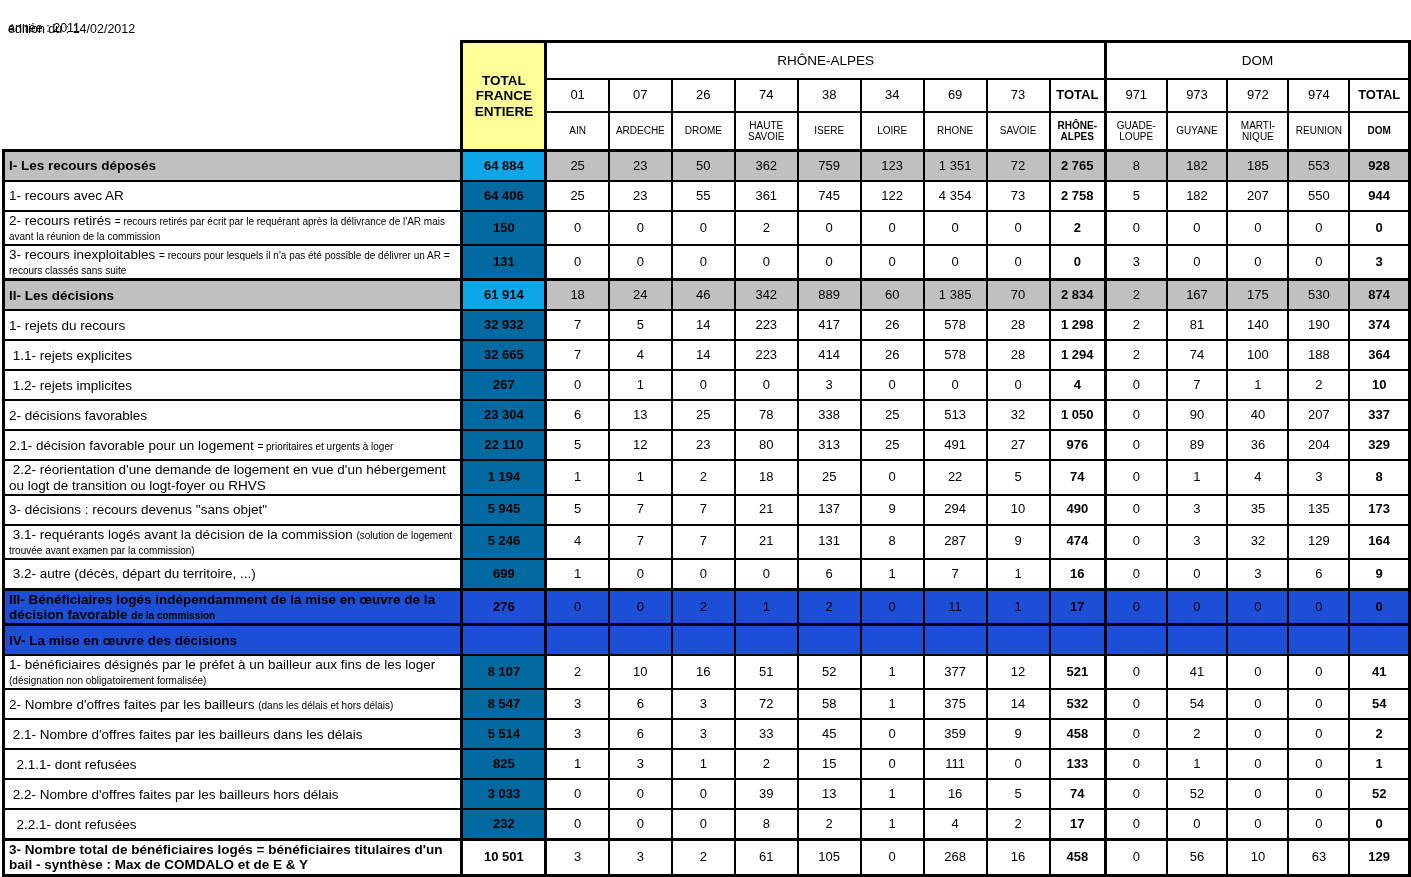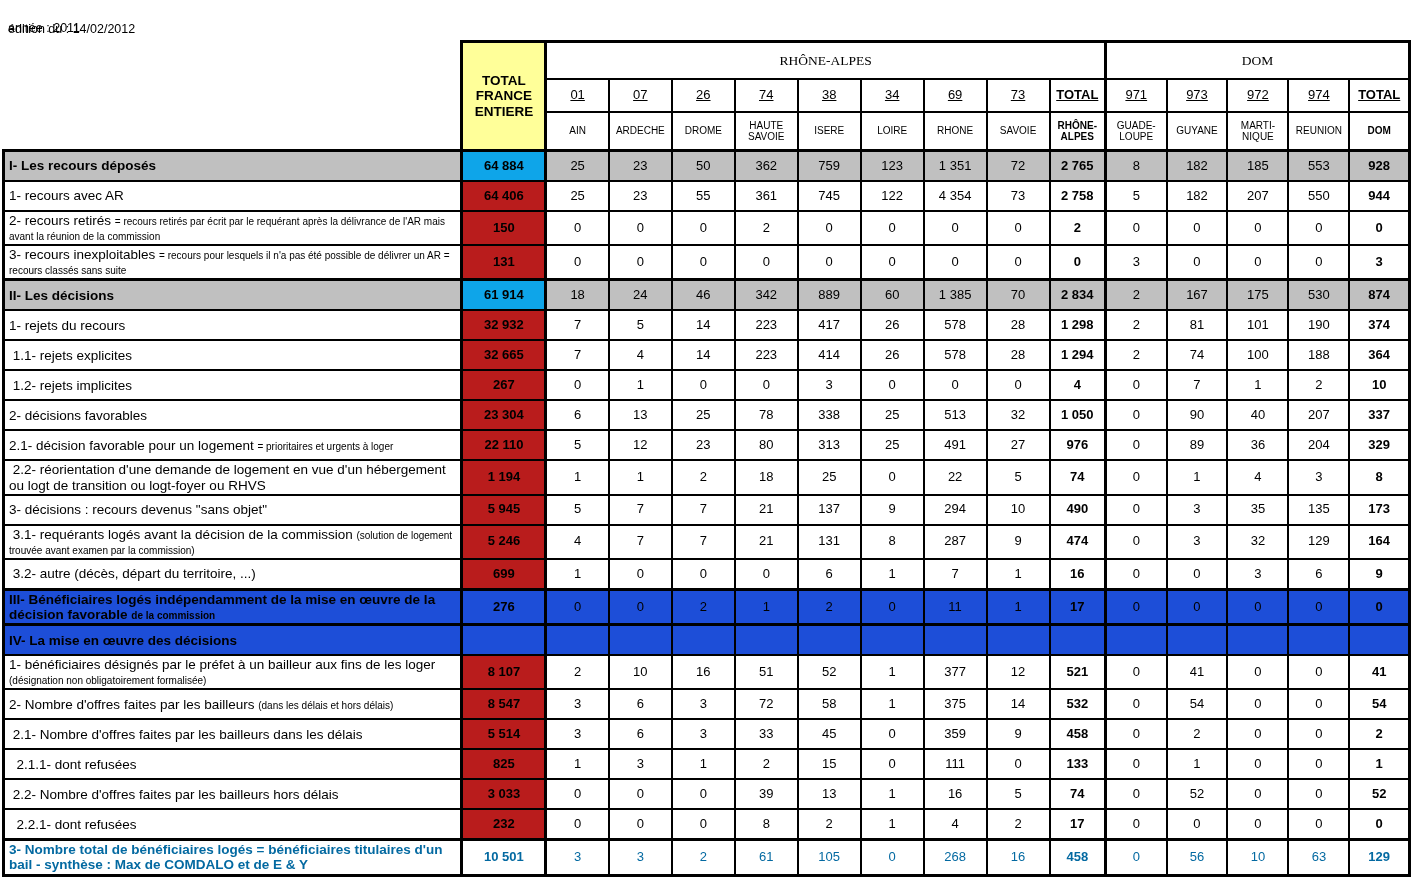--- a/index.html
+++ b/index.html
@@ -6,39 +6,39 @@
   body{width:1411px;height:877px;position:relative;font-family:"Liberation Sans",sans-serif;color:#000;overflow:hidden;}
   .meta{position:absolute;left:8px;font-size:12.5px;}
   #meta-edition{top:22px;}
   #meta-annee{top:21px;}
   table{position:absolute;top:40px;left:2px;border-collapse:collapse;table-layout:fixed;}
   td{border:2px solid #000;padding:0 2px;text-align:center;font-size:13px;line-height:1.12;overflow:hidden;vertical-align:middle;}
   
   td.corner{border:none;background:#fff;}
   td.tfe{background:#FFFF99;font-weight:bold;white-space:pre-line;font-size:13.5px;border-left-width:3px;border-right-width:3px;border-top-width:3px;}
   .group-r td{height:35px;font-size:13.5px;}
-  .code-r td{height:31px;text-decoration:underline;}
+  .code-r td{height:31px;}
   .name-r td{height:36px;font-size:10px;white-space:pre-line;}
   
   .bl3{border-left-width:3px !important;}
   .br3{border-right-width:3px !important;}
-  .bt3{border-top-width:3px !important;font-family:Liberation Serif, serif;}
+  .bt3{border-top-width:3px !important;}
   
   tbody td{height:26px;}
   tbody td.label{text-align:left;padding:1px 4px;font-size:13.5px;border-left-width:3px;}
   .lab-small{font-size:10px;}
   tbody td.total{border-left-width:3px;border-right-width:3px;font-weight:bold;}
   td.coltotal{font-weight:bold;}
-  tr.normal td.total{background:#b91c1c;}
+  tr.normal td.total{background:#0369a1;}
   tr.sec1 td{background:#C0C0C0;border-top-width:3px;}
   tr.sec1 td.label{font-weight:bold;}
   tr.sec1 td.total{background:#0ea5e9;}
   tr.sec2 td{background:#1d4ed8;border-top-width:3px;}
   tr.sec2 td.label{font-weight:bold;}
-  tr.red td{color:#0369a1;border-top-width:3px;}
+  tr.red td{color:#000000;border-top-width:3px;}
   tr.red td.label{font-weight:bold;}
   tr.secred td{background:#C0C0C0;color:#FF0000;border-top-width:3px;}
   tr.secred td.label{font-weight:bold;}
   tbody tr:last-child td{border-bottom-width:3px;}
 </style>
 </head>
 <body>
 
 <div class="meta" id="meta-edition">édition du : 14/02/2012</div>
 <div class="meta" id="meta-annee">année : 2011</div>
@@ -206,21 +206,21 @@
         <td class="val">5</td>
         <td class="val">14</td>
         <td class="val">223</td>
         <td class="val">417</td>
         <td class="val">26</td>
         <td class="val">578</td>
         <td class="val">28</td>
         <td class="val coltotal">1 298</td>
         <td class="val bl3">2</td>
         <td class="val">81</td>
-        <td class="val">101</td>
+        <td class="val">140</td>
         <td class="val">190</td>
         <td class="val coltotal br3">374</td>
       </tr>
       <tr class="normal">
         <td class="label"><span class="lab-main">&nbsp;1.1- rejets explicites</span></td>
         <td class="total">32 665</td>
         <td class="val">7</td>
         <td class="val">4</td>
         <td class="val">14</td>
         <td class="val">223</td>

